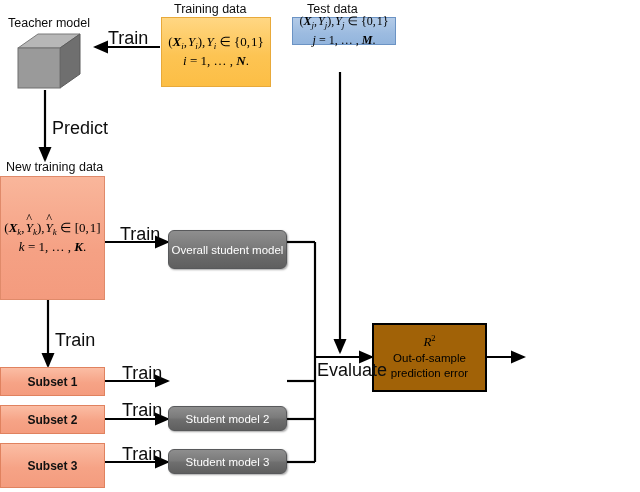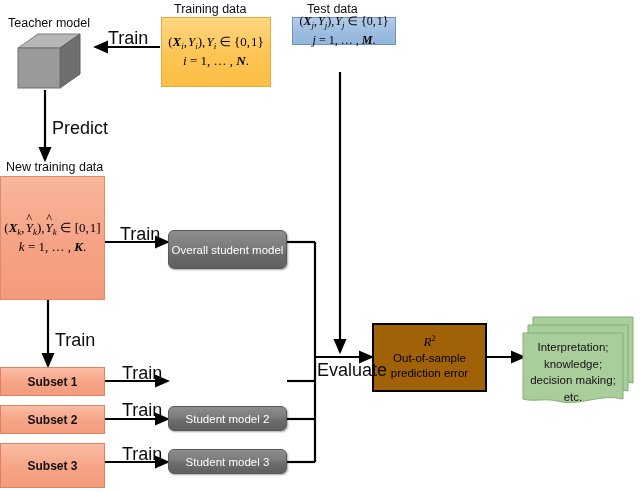--- a/index.html
+++ b/index.html
@@ -142,33 +142,20 @@
   </div>
 
   <div class="rbox" style="left:372px;top:323px;width:115px;height:69px;">
     <div class="r2">
       <span>R</span><sup>2</sup>
     </div>
     <div>Out-of-sample</div>
     <div>prediction error</div>
   </div>
 
-  <div class="notes" style="left:519px;top:313px;width:118px;height:92px;">
-    <svg width="118" height="92" viewBox="0 0 118 92" xmlns="http://www.w3.org/2000/svg">
-      <path d="M14,4 H114 V70 C92,64 70,78 48,72 C36,69 24,73 14,70 Z" fill="#a9ce9c" stroke="#83ae74" stroke-width="1"></path>
-      <path d="M9,12 H109 V78 C87,72 65,86 43,80 C31,77 19,81 9,78 Z" fill="#a9ce9c" stroke="#83ae74" stroke-width="1"></path>
-      <path d="M4,20 H104 V86 C82,80 60,94 38,88 C26,85 14,89 4,86 Z" fill="#a9ce9c" stroke="#83ae74" stroke-width="1"></path>
-    </svg>
-    <div class="notetxt" style="left:4px;top:26px;width:100px;">
-      <div>Interpretation;</div>
-      <div>knowledge;</div>
-      <div>decision making;</div>
-      <div>etc.</div>
-    </div>
-  </div>
 
   <div class="lbl" style="left:108px;top:28px;">Train</div>
   <div class="lbl" style="left:52px;top:118px;">Predict</div>
   <div class="lbl" style="left:120px;top:224px;">Train</div>
   <div class="lbl" style="left:55px;top:330px;">Train</div>
   <div class="lbl" style="left:122px;top:363px;">Train</div>
   <div class="lbl" style="left:122px;top:400px;">Train</div>
   <div class="lbl" style="left:122px;top:444px;">Train</div>
   <div class="lbl" style="left:317px;top:360px;">Evaluate</div>
 

